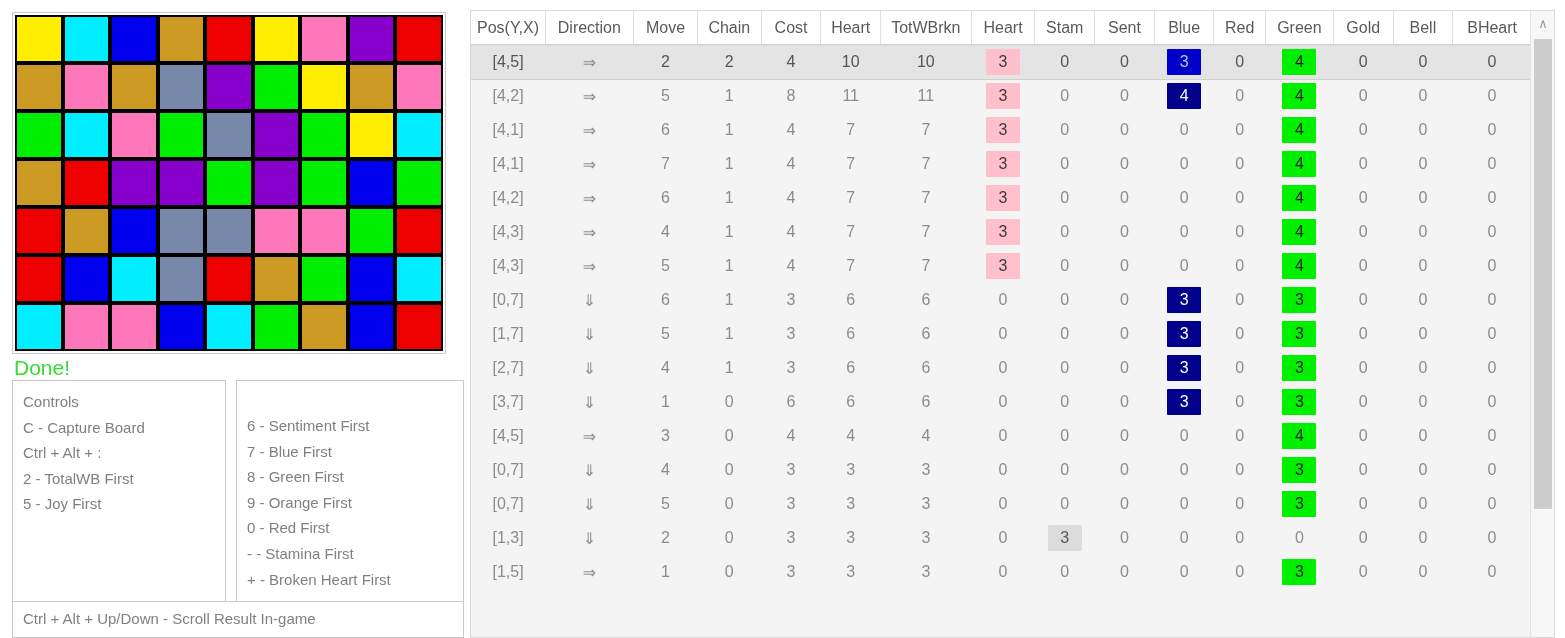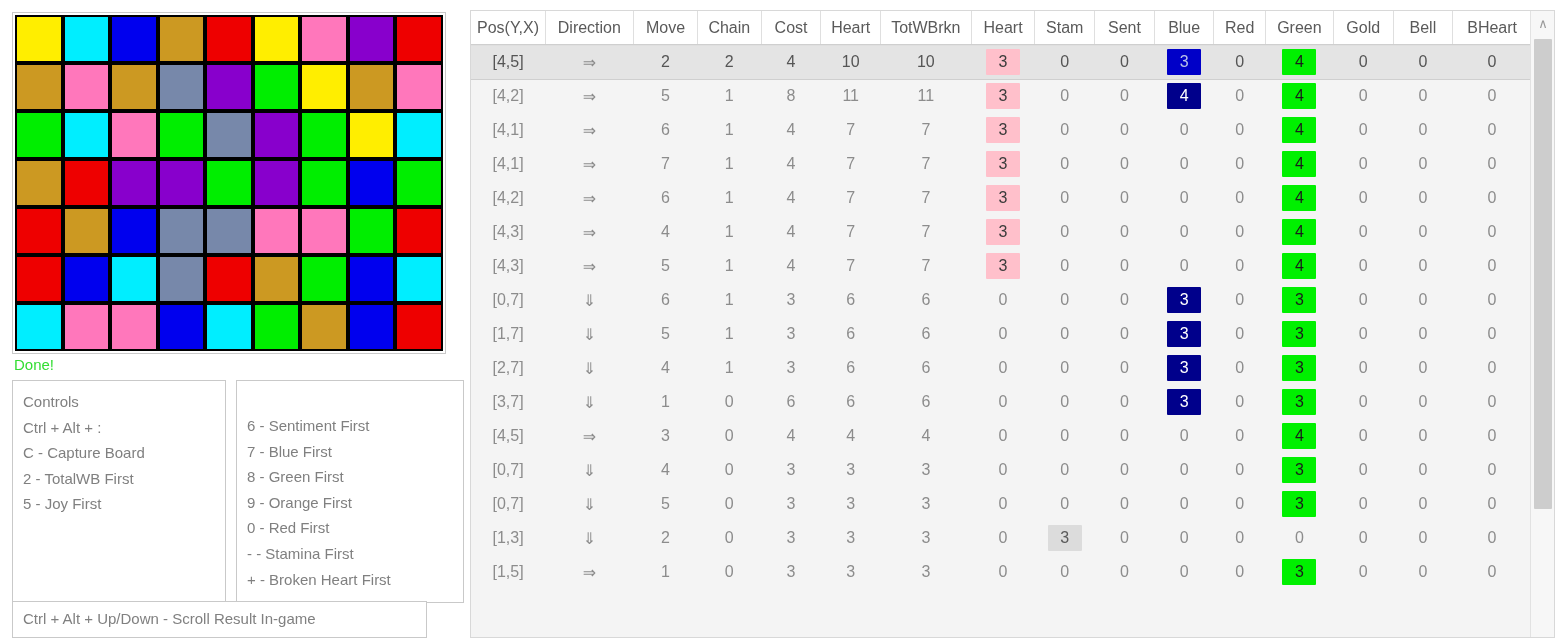--- a/index.html
+++ b/index.html
@@ -43,21 +43,21 @@
   }
   .cell {
     border: 2px solid #000000;
     width: 100%; height: 100%;
   }
 
   
   #status-text {
     position: absolute;
     left: 14px; top: 356px;
-    font-size: 15px;
+    font-size: 21px;
     color: #33dd33;
     font-family: "Liberation Sans", sans-serif;
   }
 
   
   #controls-row {
     position: absolute;
     left: 12px; top: 380px;
     width: 452px;
     display: flex;
@@ -77,21 +77,21 @@
     white-space: nowrap;
     font-family: "Liberation Sans", sans-serif;
   }
   .ctrl-line.highlight {
     color: #f03c3c;
     font-weight: bold;
   }
   #scroll-hint-box {
     position: absolute;
     left: 12px; top: 601px;
-    width: 415px;
+    width: 452px;
     height: 37px;
     border: 1px solid #c9c9c9;
     background: #ffffff;
     padding: 8px 10px;
   }
   #scroll-hint-text {
     font-size: 15px;
     color: #808080;
     white-space: nowrap;
   }
@@ -256,22 +256,22 @@
           <div class="cell" style="background: rgb(0, 0, 238);"></div>
           <div class="cell" style="background: rgb(238, 0, 0);"></div>
         </div>
     </div>
 
     <div id="status-text" style="color: rgb(51, 221, 51);">Done!</div>
 
     <div id="controls-row">
       <div class="ctrl-box" id="ctrl-left">
           <div class="ctrl-line">Controls</div>
+          <div class="ctrl-line">C - Capture Board</div>
           <div class="ctrl-line">Ctrl + Alt + :</div>
-          <div class="ctrl-line">C - Capture Board</div>
           <div class="ctrl-line">2 - TotalWB First</div>
           <div class="ctrl-line">5 - Joy First</div>
         </div>
       <div class="ctrl-box" id="ctrl-right">
           <div class="ctrl-line">6 - Sentiment First</div>
           <div class="ctrl-line">7 - Blue First</div>
           <div class="ctrl-line">8 - Green First</div>
           <div class="ctrl-line">9 - Orange First</div>
           <div class="ctrl-line">0 - Red First</div>
           <div class="ctrl-line">- - Stamina First</div>

